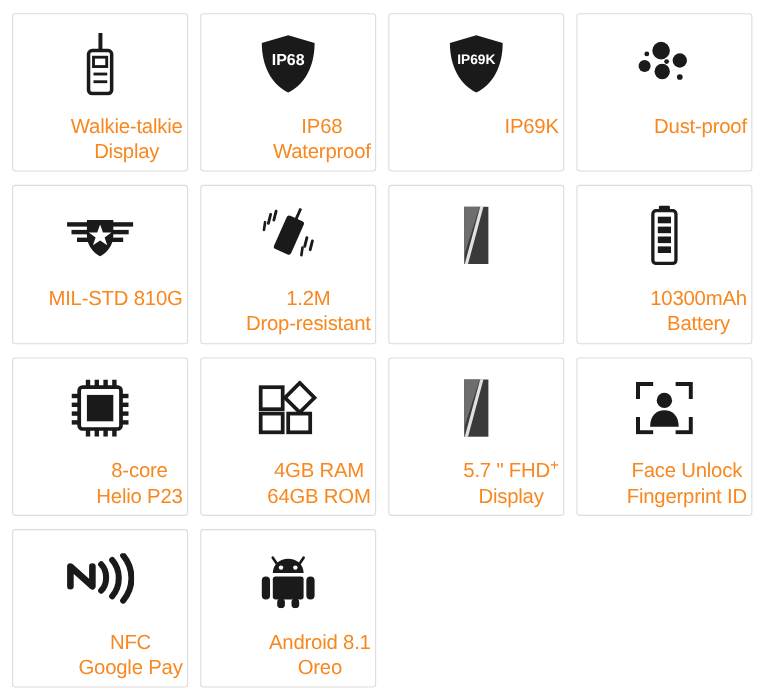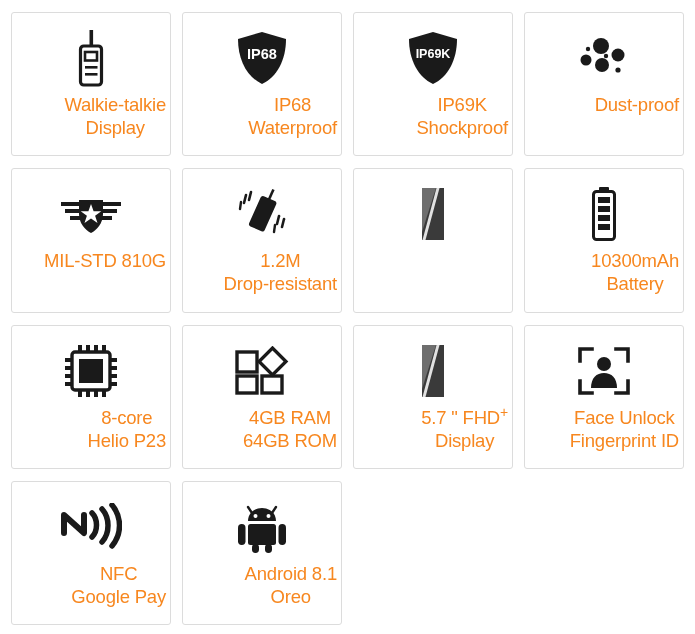--- a/index.html
+++ b/index.html
@@ -42,21 +42,21 @@
     justify-content: center;
     width: 100%;
   }
   .label {
     color: #f7871f;
     font-size: 18.5px;
     line-height: 23px;
     text-align: center;
     letter-spacing: -0.2px;
     padding: 0 4px;
-    margin-top: 4px;
+    margin-top: 14px;
     white-space: nowrap;
   }
   .label .supplus {
     font-size: 14px;
     vertical-align: super;
     line-height: 0;
   }
   .label .tiny-reg {
     font-size: 8px;
     vertical-align: super;
@@ -100,21 +100,20 @@
 
   <div class="card">
     <div class="icon-wrap">
       <svg width="54" height="56" viewBox="0 0 54 56">
         <path d="M27 2 L51 9 C51 30 42 47 27 54 C12 47 3 30 3 9 Z" fill="#1a1a1a"></path>
         <text x="27" y="28" text-anchor="middle" font-family="Liberation Sans, sans-serif" font-size="12.5" font-weight="bold" fill="#ffffff">IP69K</text>
       </svg>
     </div>
     <div class="label">
       <span>IP69K</span><br>
-      <span>Shockproof</span>
     </div>
   </div>
 
   <div class="card">
     <div class="icon-wrap">
       <svg width="62" height="52" viewBox="0 0 62 52">
         <circle cx="28" cy="14" r="8" fill="#1a1a1a"></circle>
         <circle cx="45" cy="23" r="6.5" fill="#1a1a1a"></circle>
         <circle cx="13" cy="28" r="5.5" fill="#1a1a1a"></circle>
         <circle cx="29" cy="33" r="7" fill="#1a1a1a"></circle>

